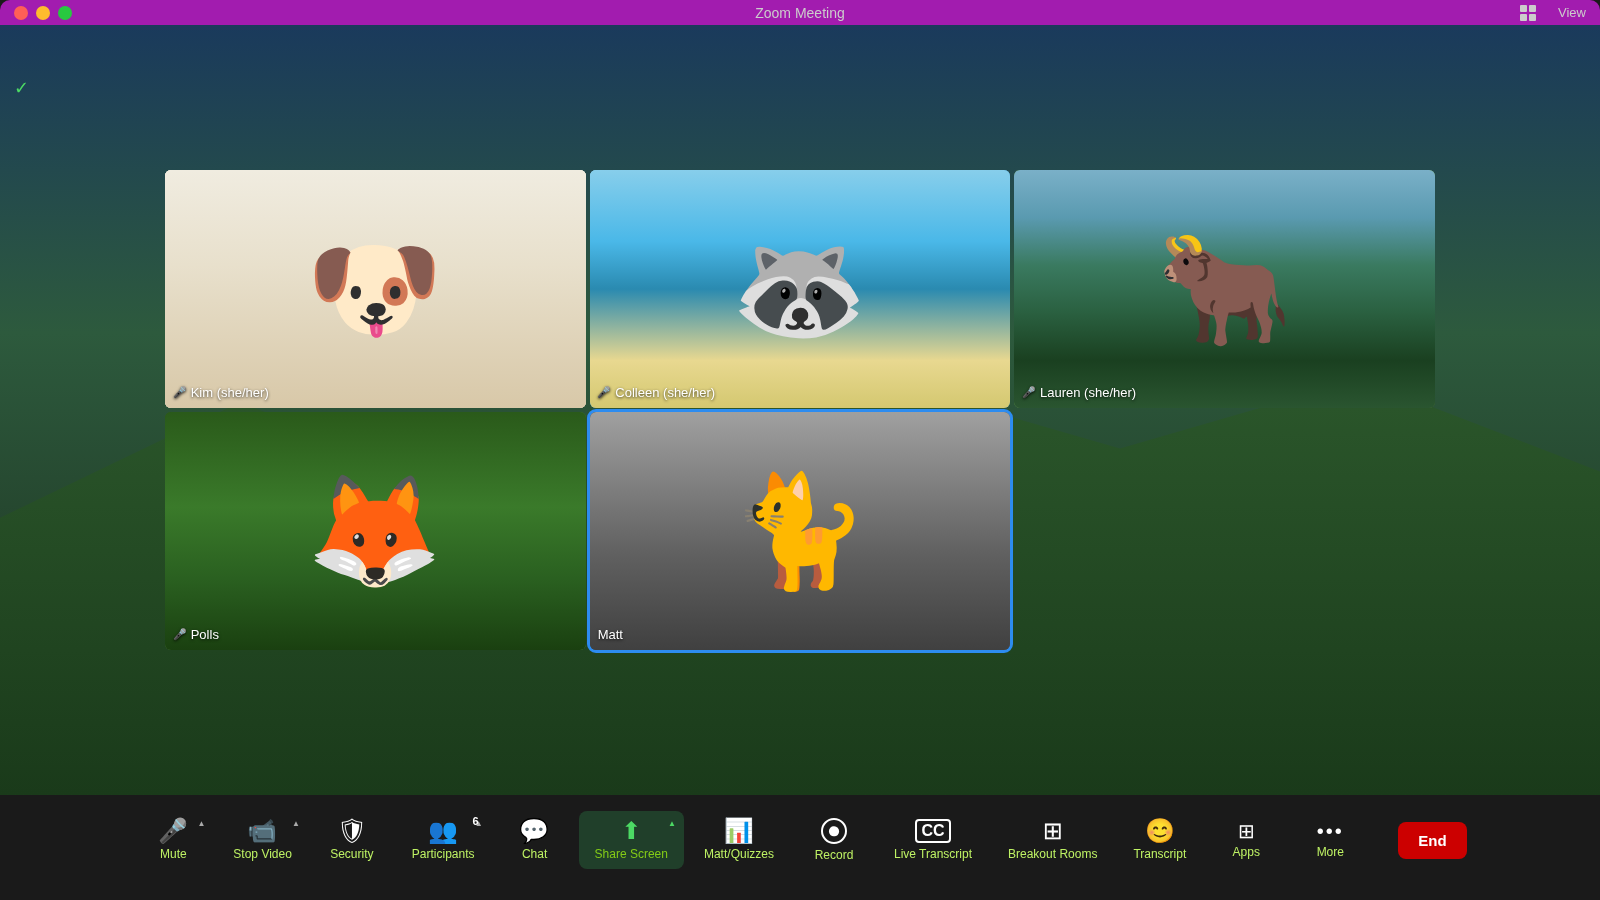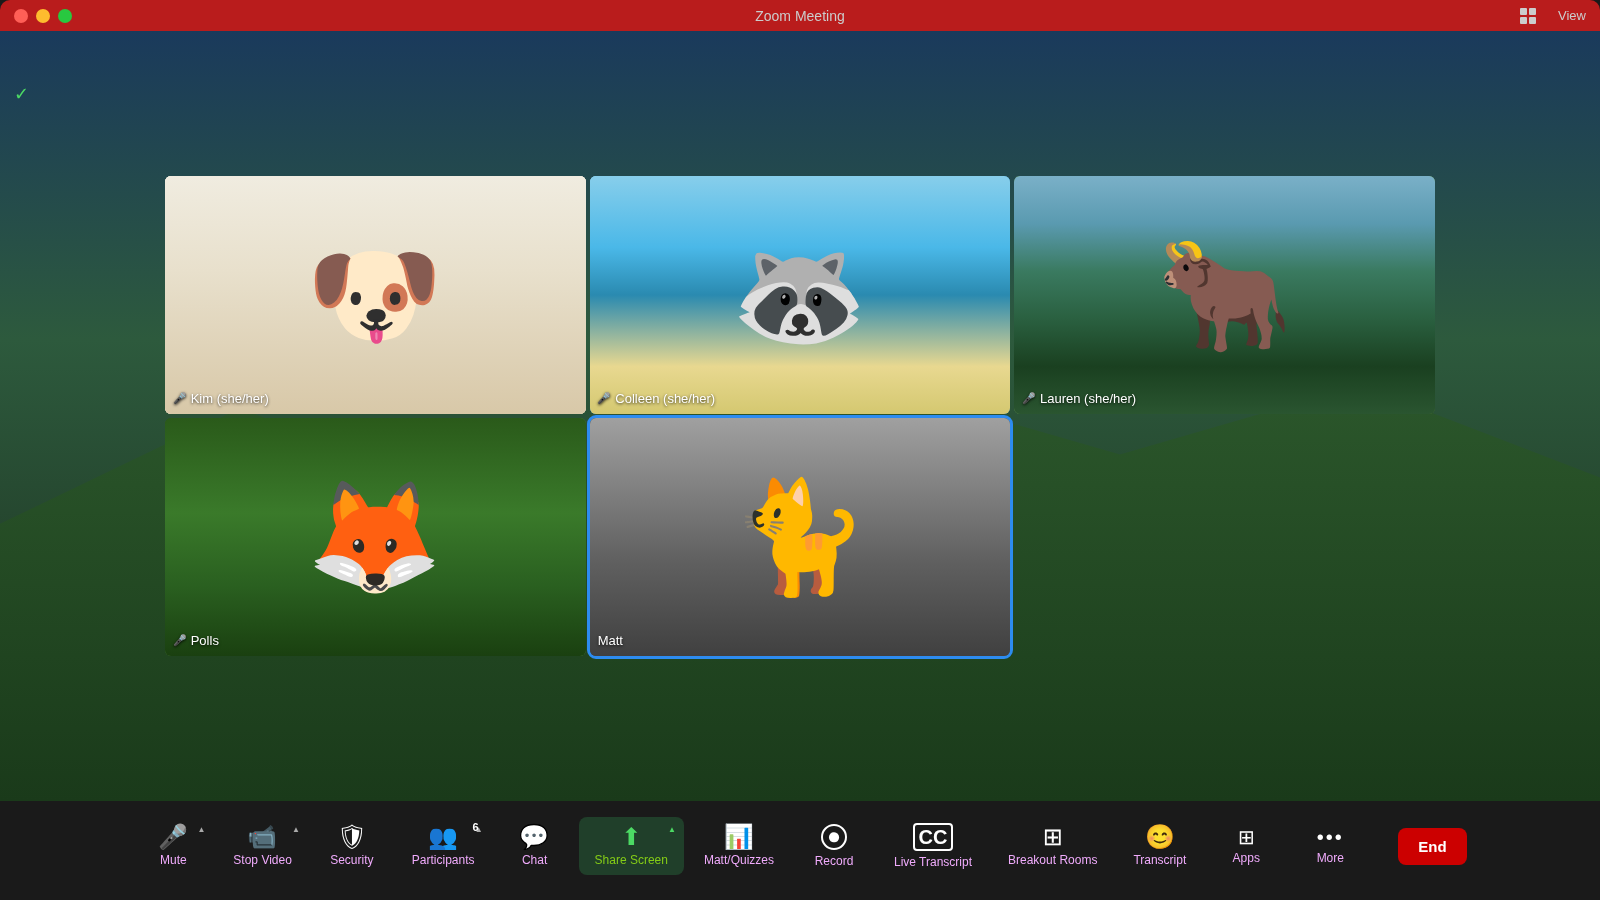--- a/index.html
+++ b/index.html
@@ -8,22 +8,22 @@
       width: 1600px;
       height: 900px;
       overflow: hidden;
       font-family: -apple-system, BlinkMacSystemFont, 'Segoe UI', sans-serif;
       background: #1a1a1a;
     }
 
     
     .title-bar {
       width: 100%;
-      height: 31px;
-      background: #b91c1c;
+      height: 25px;
+      background: #a21caf;
       display: flex;
       align-items: center;
       justify-content: center;
       position: relative;
       border-radius: 10px 10px 0 0;
     }
 
     .window-controls {
       position: absolute;
       left: 14px;
@@ -212,21 +212,21 @@
     }
 
     .tool-btn .icon {
       font-size: 24px;
       color: white;
       line-height: 1;
     }
 
     .tool-btn .label {
       font-size: 12px;
-      color: #f0abfc;
+      color: #bef264;
       white-space: nowrap;
     }
 
     .tool-btn .caret {
       position: absolute;
       top: 8px;
       right: 8px;
       font-size: 8px;
       color: #aaa;
     }
@@ -477,21 +477,21 @@
       <span class="icon">📊</span>
       <span class="label">Matt/Quizzes</span>
     </div>
 
     <div class="tool-btn">
       <span class="icon" style="font-size:22px;border:2px solid white;border-radius:50%;width:26px;height:26px;display:flex;align-items:center;justify-content:center;">⏺</span>
       <span class="label">Record</span>
     </div>
 
     <div class="tool-btn">
-      <span class="icon" style="font-size:20px;border:2px solid white;border-radius:4px;padding:2px 4px;font-weight:bold;text-align:right;">CC</span>
+      <span class="icon" style="font-size:16px;border:2px solid white;border-radius:4px;padding:2px 4px;font-weight:bold;text-align:right;">CC</span>
       <span class="label">Live Transcript</span>
     </div>
 
     <div class="tool-btn">
       <span class="icon">⊞</span>
       <span class="label">Breakout Rooms</span>
     </div>
 
     <div class="tool-btn">
       <span class="icon">😊</span>

